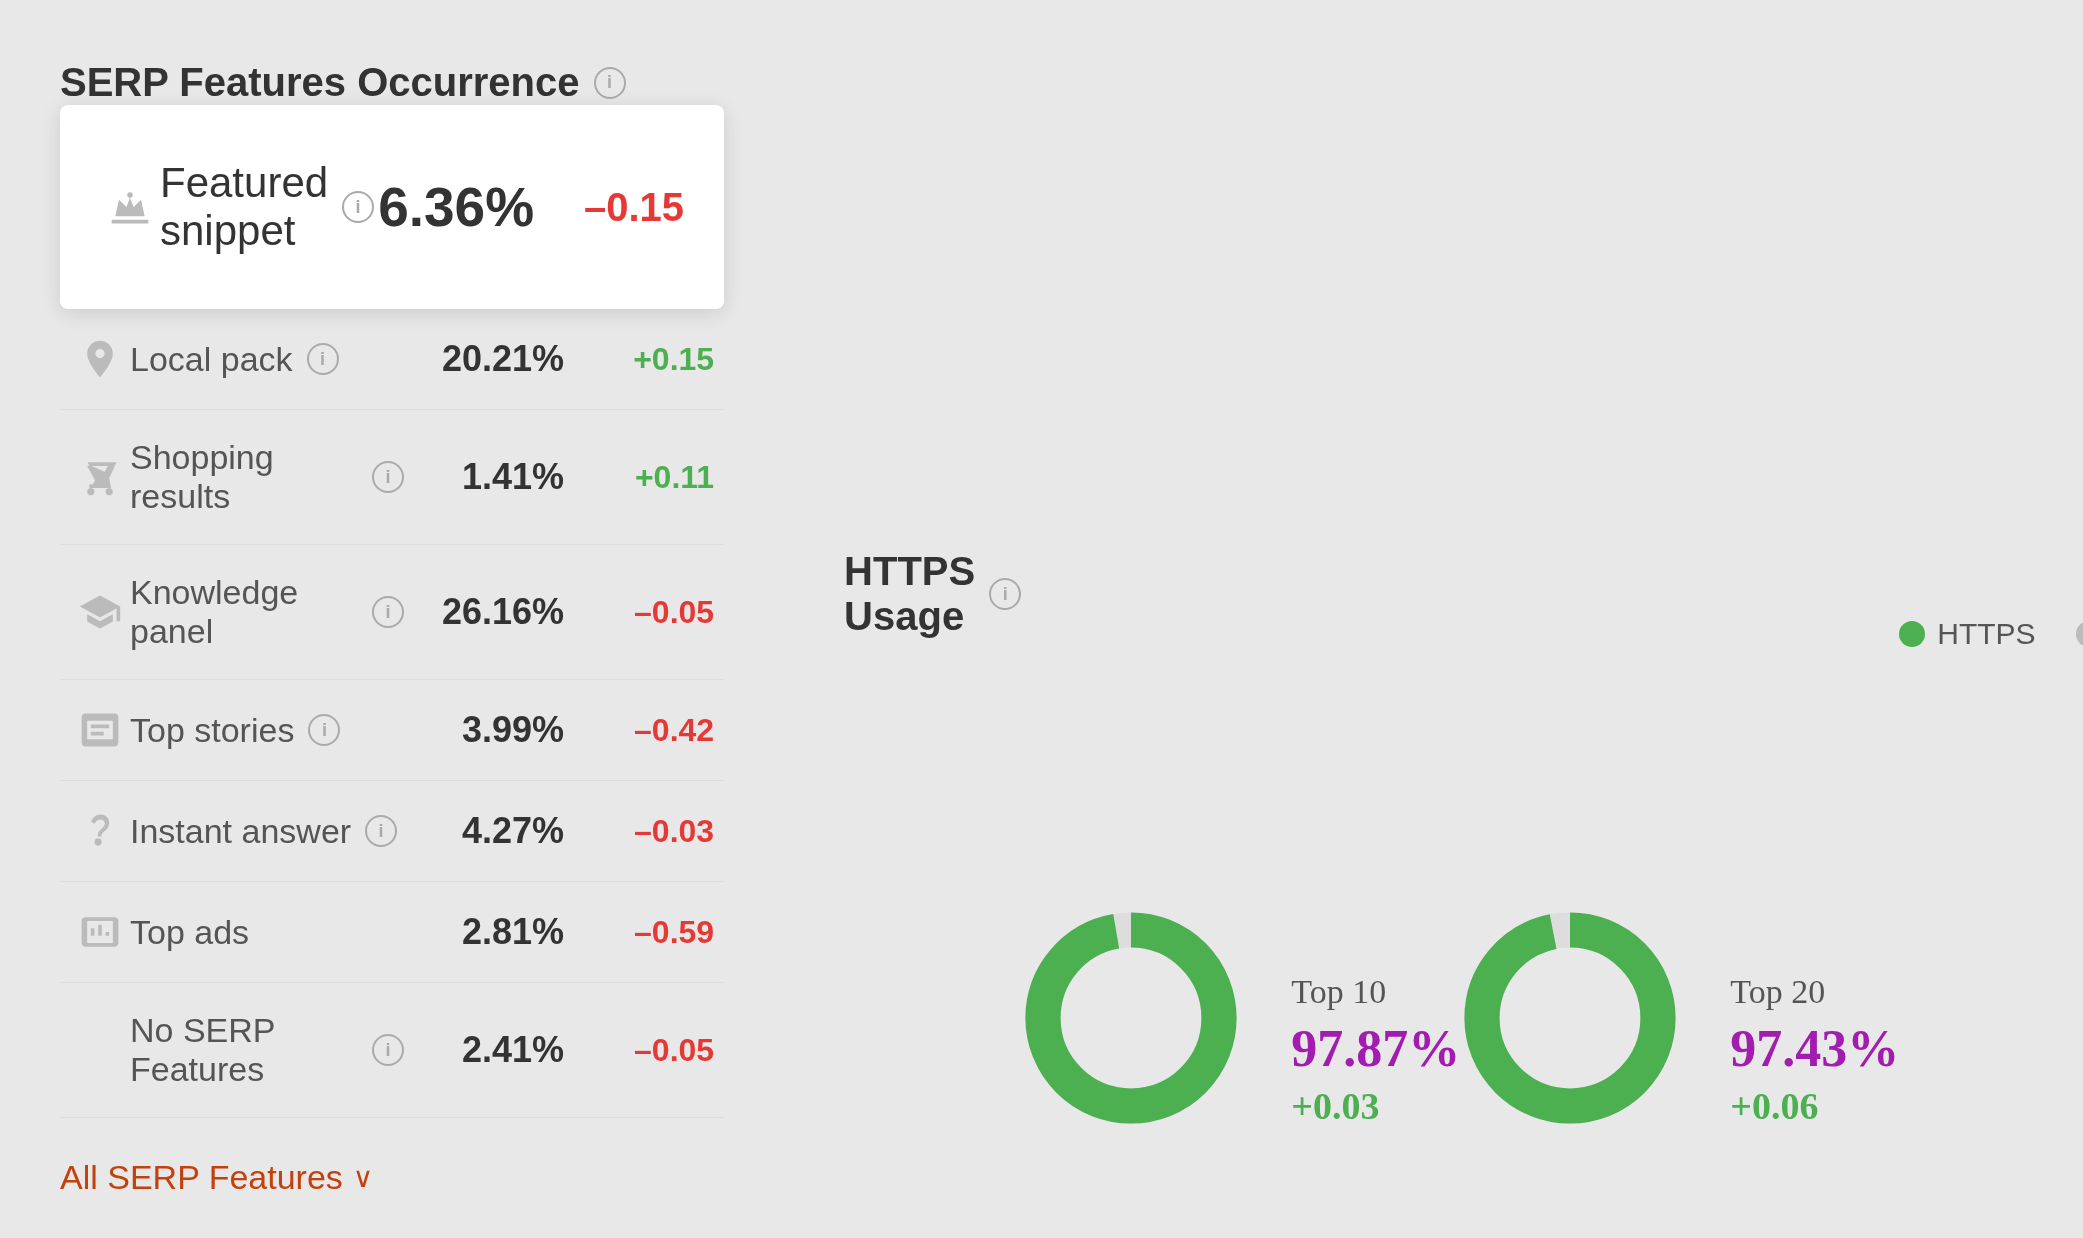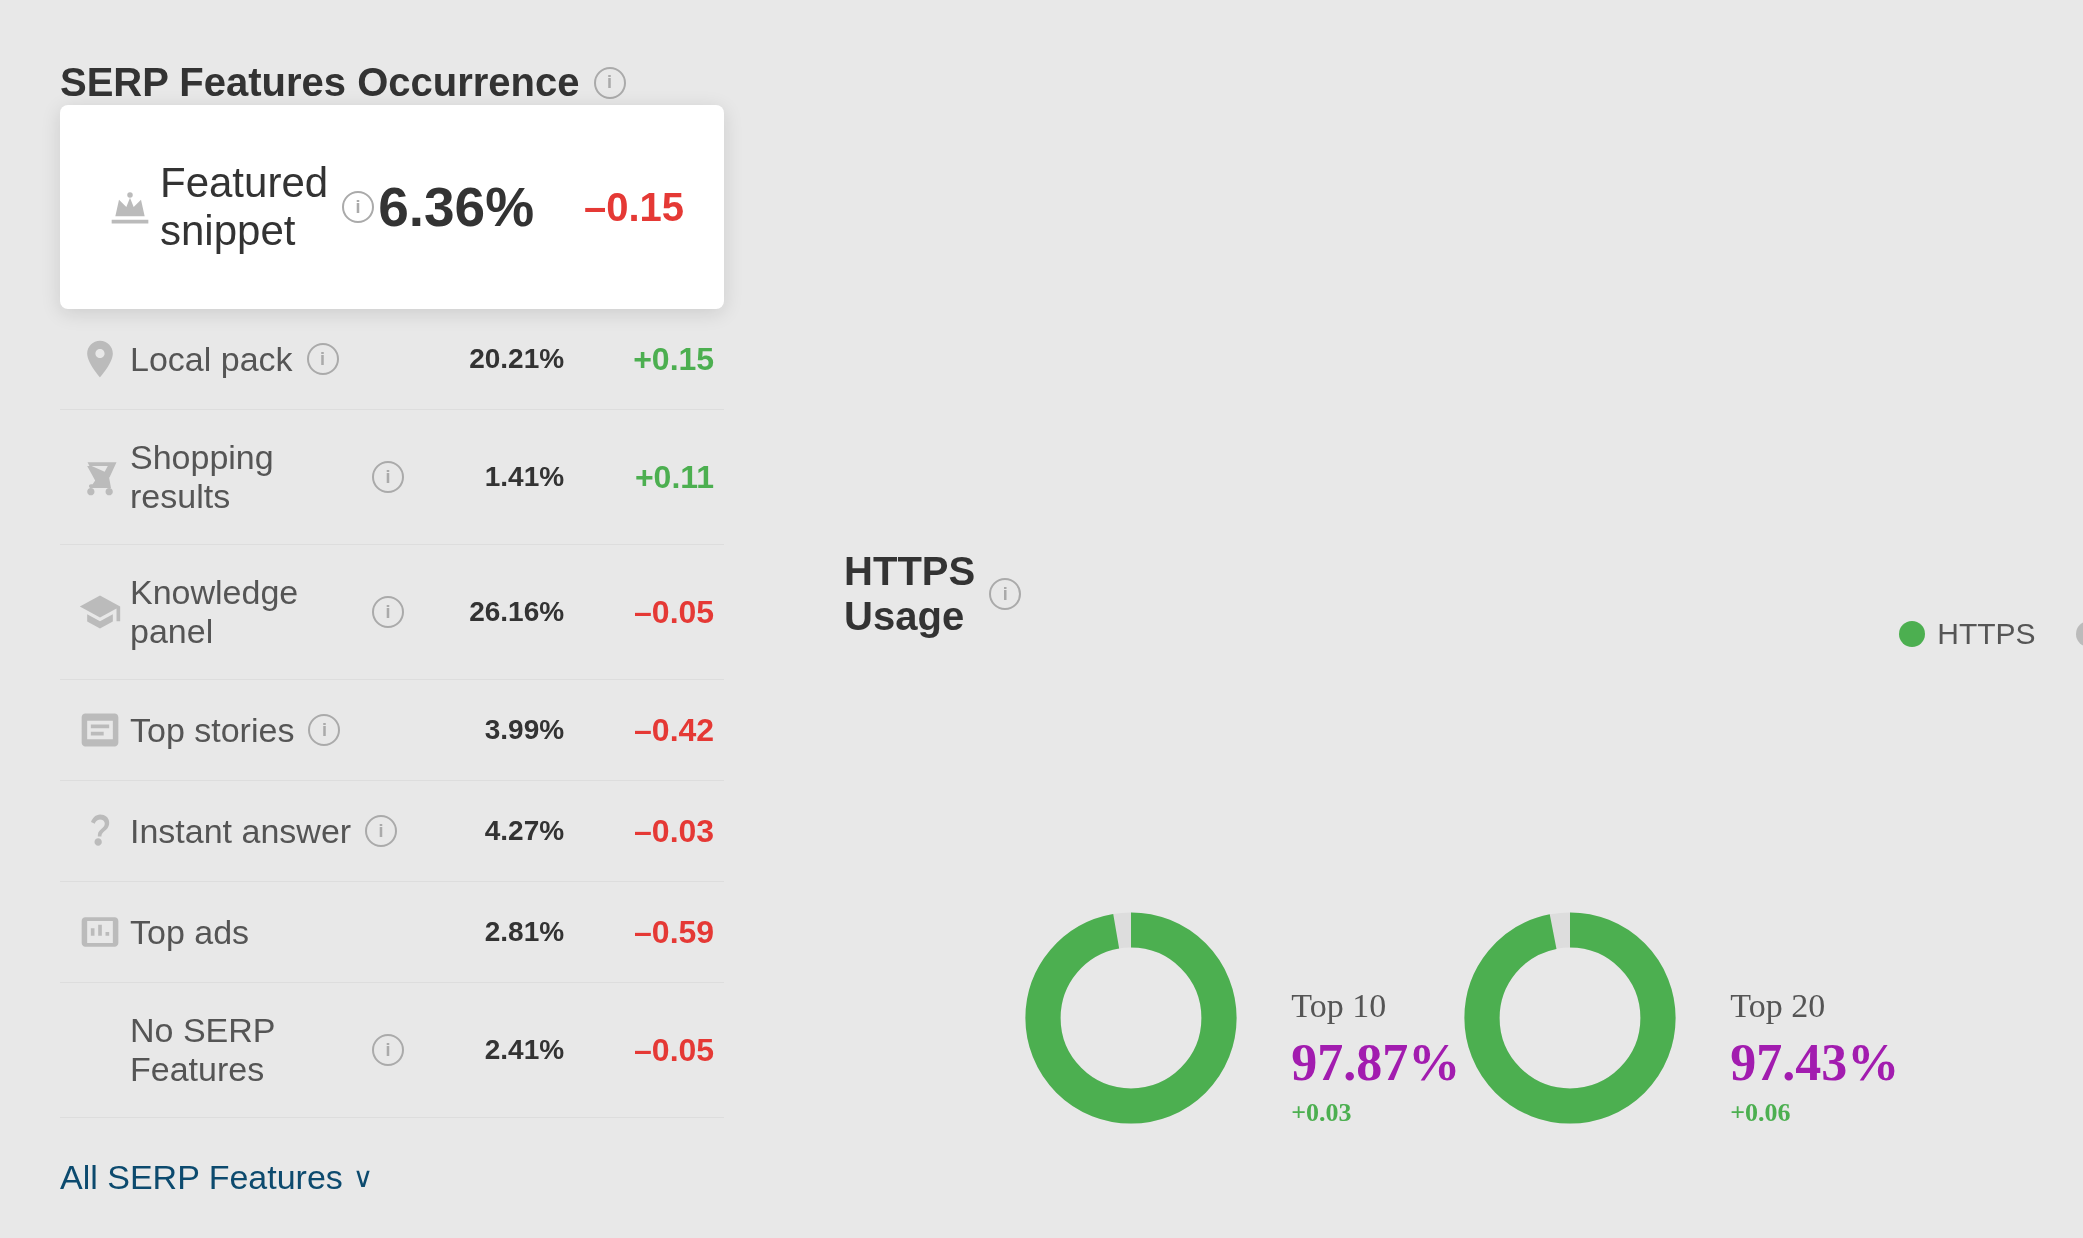--- a/index.html
+++ b/index.html
@@ -87,21 +87,21 @@
       color: #555;
       display: flex;
       align-items: center;
       gap: 14px;
     }
     .featured-row .feature-name {
       font-size: 42px;
       color: #333;
     }
     .feature-pct {
-      font-size: 28px;
+      font-size: 36px;
       font-weight: 700;
       color: #333;
       width: 160px;
       text-align: right;
       flex-shrink: 0;
     }
     .featured-row .feature-pct {
       font-size: 55px;
     }
     .feature-delta {
@@ -113,21 +113,21 @@
       margin-left: 30px;
     }
     .featured-row .feature-delta {
       font-size: 40px;
     }
     .delta-positive { color: #4caf50; }
     .delta-negative { color: #e53935; }
     .all-features-link {
       margin-top: 40px;
       font-size: 34px;
-      color: #0c4a6e;
+      color: #c2410c;
       display: flex;
       align-items: center;
       gap: 10px;
       cursor: pointer;
       font-weight: 500;
     }
     .all-features-link .chevron {
       font-size: 28px;
     }
     
@@ -176,21 +176,21 @@
       font-size: 34px;
       color: #555;
       margin-bottom: 8px;
     }
     .donut-pct {
       font-size: 52px;
       font-weight: 700;
       color: #a21caf;
     }
     .donut-delta {
-      font-size: 26px;
+      font-size: 38px;
       font-weight: 600;
       margin-top: 6px;
     }
     .legend {
       display: flex;
       align-items: center;
       gap: 40px;
       margin-top: 30px;
     }
     .legend-item {

